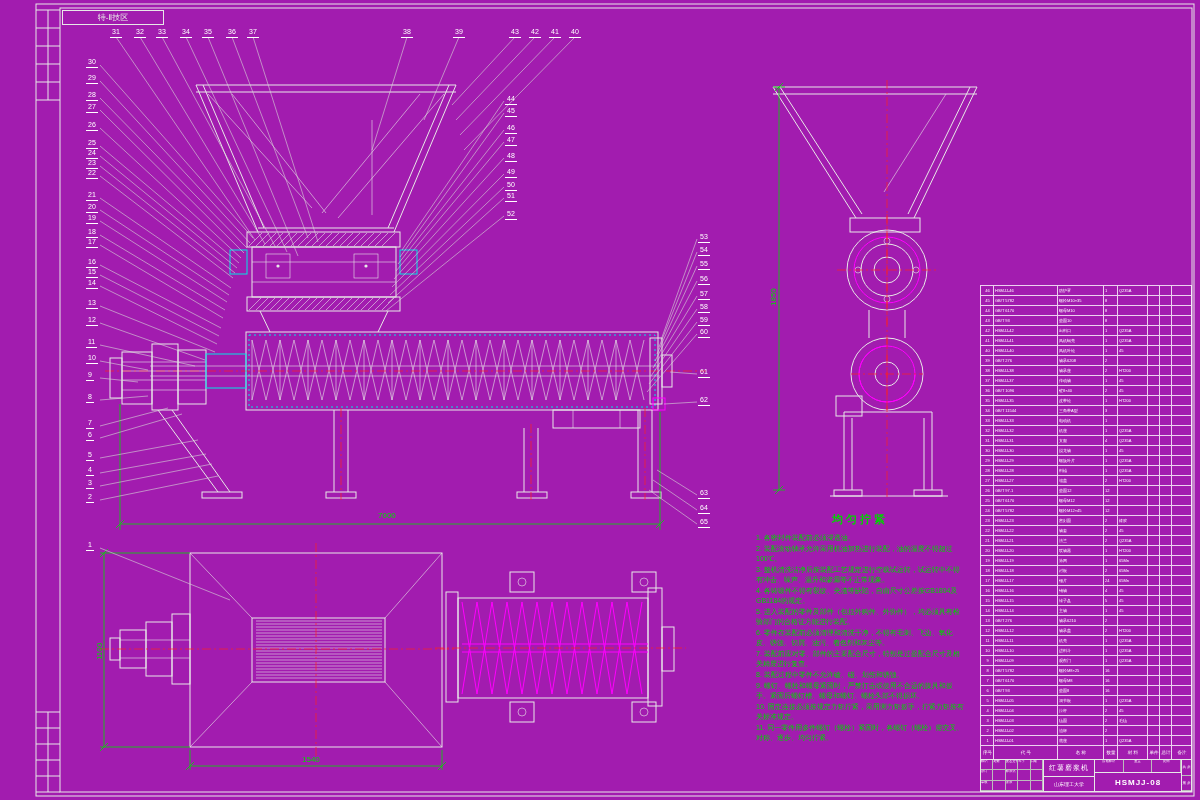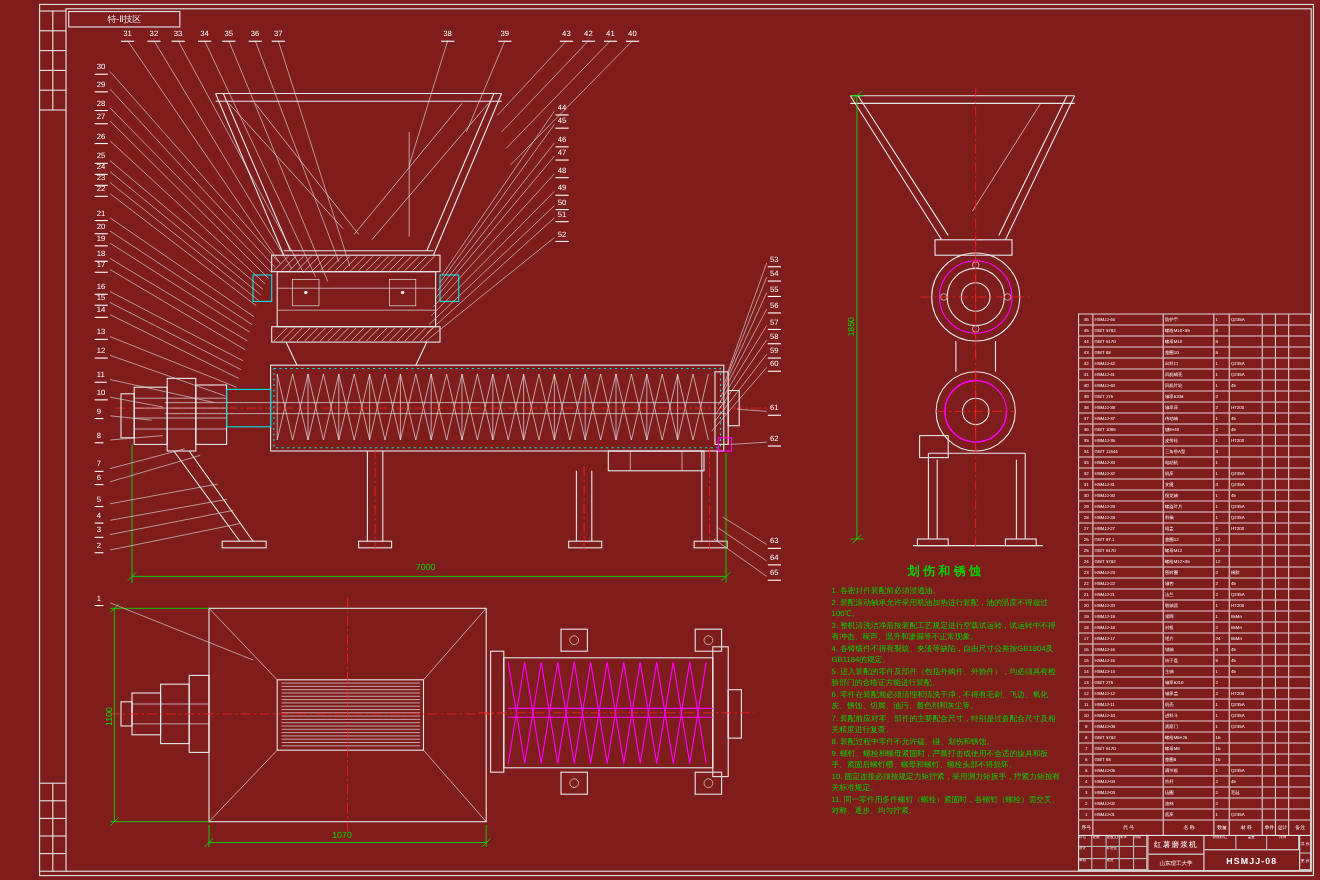--- a/index.html
+++ b/index.html
@@ -1,16 +1,16 @@
 <!DOCTYPE html>
 <html><head>
 <meta charset="utf-8">
 <style>
   html,body{margin:0;padding:0;background:#000;}
-  #stage{position:relative;width:1200px;height:800px;background:#7f1d1d;overflow:hidden;
+  #stage{position:relative;width:1200px;height:800px;background:#a21caf;overflow:hidden;
          font-family:"Liberation Sans",sans-serif;}
   svg{position:absolute;left:0;top:0;}
   .w{stroke:#e8e8e8;fill:none;stroke-width:1;}
   .wf{stroke:#e8e8e8;fill:none;stroke-width:.6;}
   .cy{stroke:#00e5e5;fill:none;stroke-width:1;}
   .cyd{stroke:#00e5e5;fill:none;stroke-width:1;stroke-dasharray:2 3;}
   .mg{stroke:#ff00ff;fill:none;stroke-width:1;}
   .rd{stroke:#ff2020;fill:none;stroke-width:.7;stroke-dasharray:9 3 2 3;}
   .gn{stroke:#00dd00;fill:none;stroke-width:.8;}
   .ld{stroke:#d8d8d8;stroke-width:.6;}
@@ -406,26 +406,26 @@
       <div class="callout" style="left: 698px; top: 328px;">60</div>
       <div class="callout" style="left: 698px; top: 368px;">61</div>
       <div class="callout" style="left: 698px; top: 396px;">62</div>
       <div class="callout" style="left: 698px; top: 489px;">63</div>
       <div class="callout" style="left: 698px; top: 504px;">64</div>
       <div class="callout" style="left: 698px; top: 518px;">65</div>
     </div>
   <div id="dim-layer">
       <div class="dim" style="left: 378px; top: 512px;">7000</div>
       <div class="dim rot" style="left: 770px; top: 306px;">1850</div>
-      <div class="dim" style="left: 302px; top: 756px;">1070</div>
+      <div class="dim" style="left: 302px; top: 756px;">1540</div>
       <div class="dim rot" style="left: 96px; top: 660px;">1100</div>
     </div>
 
   <div id="techreq">
-    <div class="tr-title">划伤和锈蚀</div>
+    <div class="tr-title">均匀拧紧</div>
     <div id="tr-items">
         <div class="tr-item">1. 各密封件装配前必须浸透油。</div>
         <div class="tr-item">2. 装配滚动轴承允许采用机油加热进行装配，油的温度不得超过100℃。</div>
         <div class="tr-item">3. 整机清洗洁净后按装配工艺规定进行空载试运转，试运转中不得有冲击、噪声、温升和渗漏等不正常现象。</div>
         <div class="tr-item">4. 各铸锻件不得有裂纹、夹渣等缺陷，自由尺寸公差按GB1804及GB1184的规定。</div>
         <div class="tr-item">5. 进入装配的零件及部件（包括外购件、外协件），均必须具有检验部门的合格证方能进行装配。</div>
         <div class="tr-item">6. 零件在装配前必须清理和清洗干净，不得有毛刺、飞边、氧化皮、锈蚀、切屑、油污、着色剂和灰尘等。</div>
         <div class="tr-item">7. 装配前应对零、部件的主要配合尺寸，特别是过盈配合尺寸及相关精度进行复查。</div>
         <div class="tr-item">8. 装配过程中零件不允许磕、碰、划伤和锈蚀。</div>
         <div class="tr-item">9. 螺钉、螺栓和螺母紧固时，严禁打击或使用不合适的旋具和扳手。紧固后螺钉槽、螺母和螺钉、螺栓头部不得损坏。</div>

